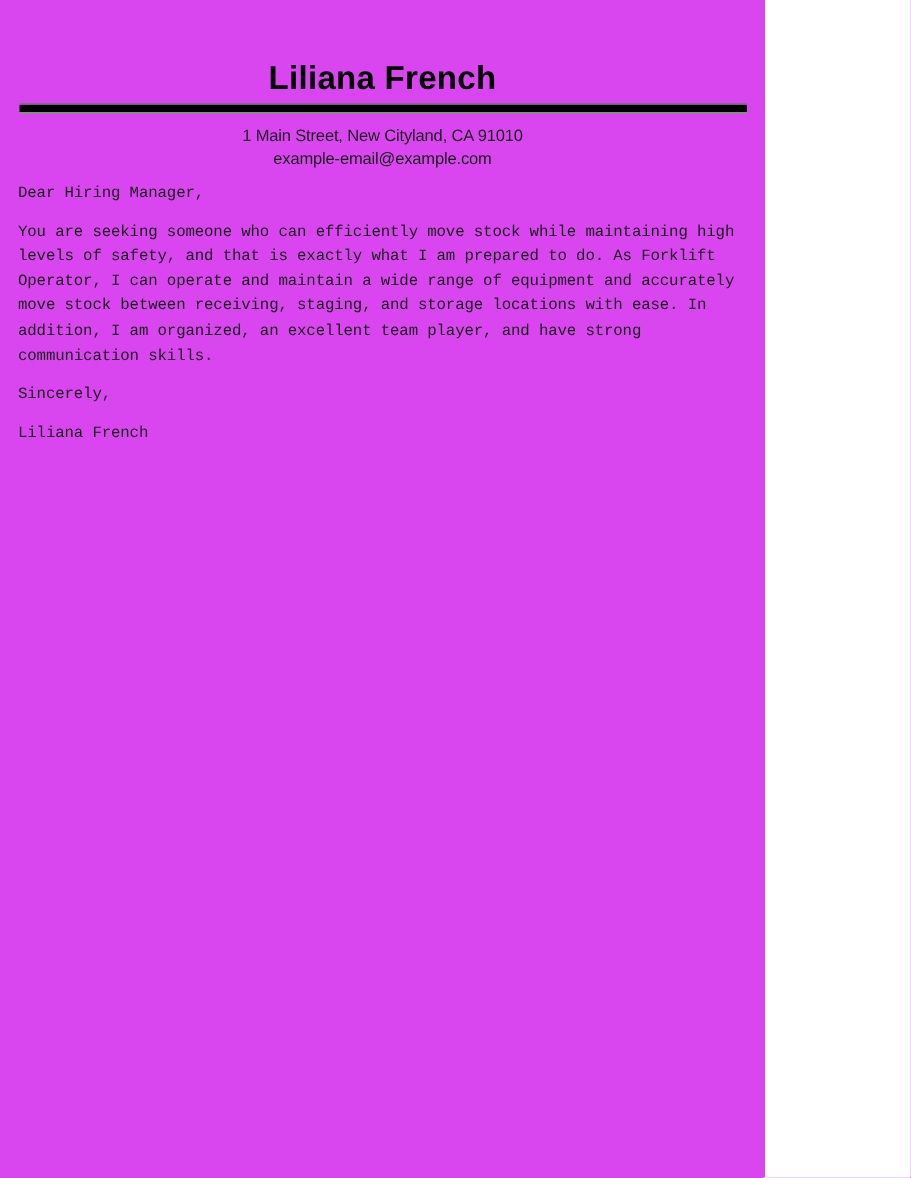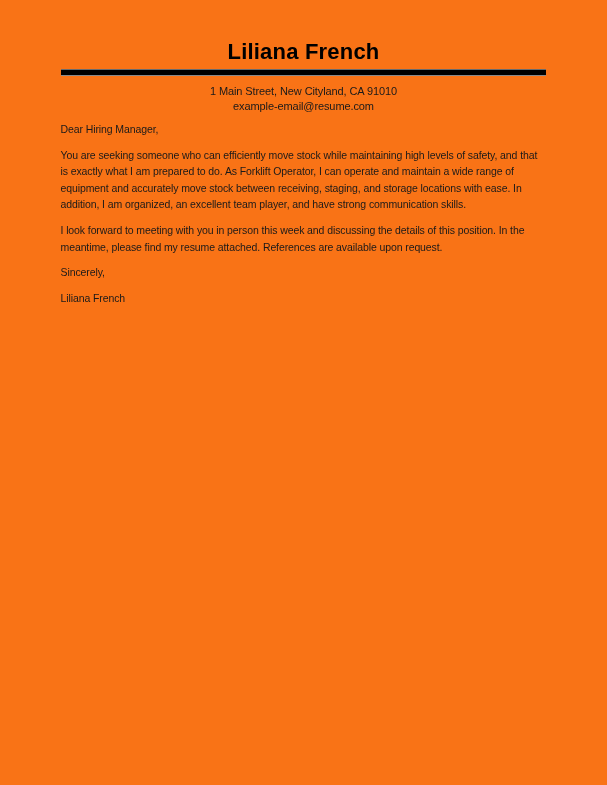--- a/index.html
+++ b/index.html
@@ -2,23 +2,23 @@
 <html><head>
 <meta charset="utf-8">
 <style>
   html, body {
     margin: 0;
     padding: 0;
     background: #ffffff;
   }
   .page {
     position: relative;
-    width: 607px;
+    width: 510px;
     height: 785px;
-    background: #f97316;
+    background: #d946ef;
     font-family: "Liberation Sans", sans-serif;
     color: #1a1a1a;
     box-sizing: border-box;
     padding-top: 40px;
     overflow: hidden;
   }
   .letter-header {
     text-align: center;
   }
   .letter-name {
@@ -49,20 +49,21 @@
   .letter-body {
     width: 486px;
     margin: 7px auto 0 auto;
     font-size: 10.5px;
     line-height: 16.6px;
     letter-spacing: -0.1px;
     text-align: left;
   }
   .letter-body p {
     margin: 0 0 9px 0;
+    font-family: Liberation Mono, monospace;
   }
   .salutation {
     margin-bottom: 8px;
   }
   .closing {
     margin-bottom: 0;
   }
   .signature {
     margin-top: 29px;
   }
@@ -72,30 +73,29 @@
 
 <div class="page">
 
   <header class="letter-header">
     <h1 class="letter-name">Liliana French</h1>
 
     <div class="header-rule"></div>
 
     <div class="contact-block">
       <div>1 Main Street, New Cityland, CA 91010</div>
-      <div>example-email@resume.com</div>
+      <div>example-email@example.com</div>
     </div>
   </header>
 
   <main class="letter-body">
     <p class="salutation">Dear Hiring Manager,</p>
 
 
     <p>You are seeking someone who can efficiently move stock while maintaining high levels of safety, and that is exactly what I am prepared to do. As Forklift Operator, I can operate and maintain a wide range of equipment and accurately move stock between receiving, staging, and storage locations with ease. In addition, I am organized, an excellent team player, and have strong communication skills.</p>
 
-    <p>I look forward to meeting with you in person this week and discussing the details of this position. In the meantime, please find my resume attached. References are available upon request.</p>
 
     <p class="closing">Sincerely,</p>
 
     <p class="signature">Liliana French</p>
   </main>
 
 </div>
 
 </body></html>

